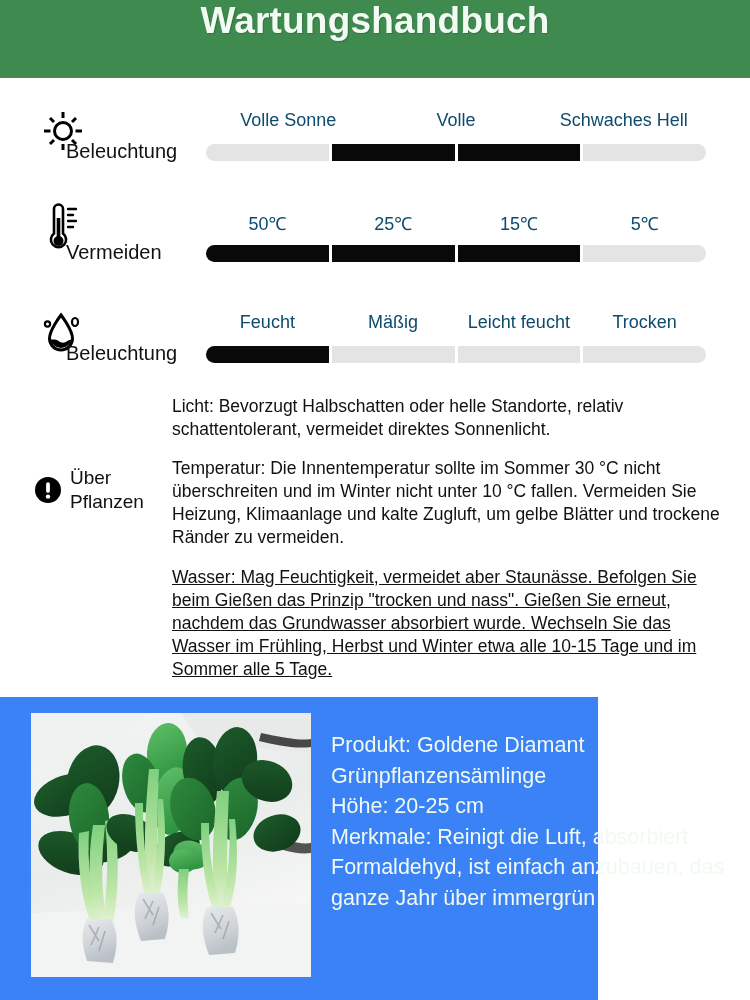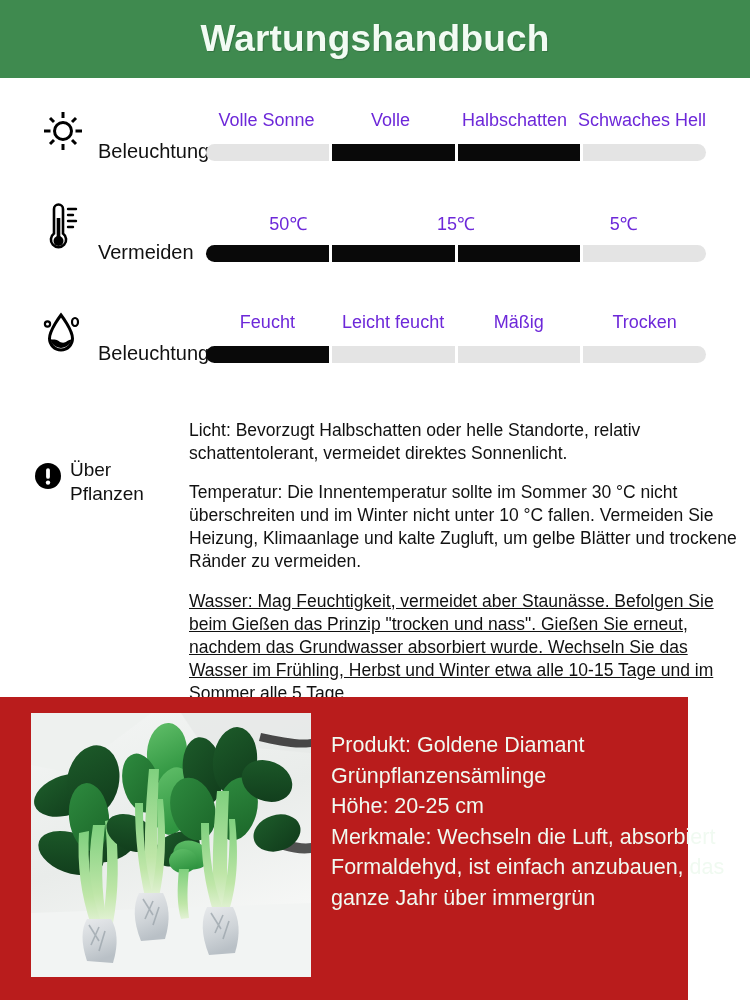--- a/index.html
+++ b/index.html
@@ -8,41 +8,41 @@
     background: #ffffff;
     font-family: "Liberation Sans", sans-serif;
     overflow: hidden;
   }
   .page { position: relative; width: 750px; height: 1000px; background: #fff; }
 
   
   .header {
     position: absolute; left: 0; top: 0; width: 750px; height: 78px;
     background: #3f8a4f;
-    display: flex; align-items: center; justify-content: center;
+    display: flex; align-items: flex-start; justify-content: center;
   }
   .header-title {
     color: #f2fbf3;
     font-size: 37px;
     font-weight: bold;
     letter-spacing: 0.2px;
     text-shadow: 1px 1px 1px rgba(0,0,0,0.18);
   }
 
   
   .care-rows { position: absolute; left: 0; top: 78px; width: 750px; }
   .care-row { position: relative; height: 101px; }
 
   .row-icon {
     position: absolute; left: 36px; top: 18px;
     width: 54px; height: 58px;
     display: flex; align-items: flex-end; justify-content: center;
   }
   .row-label {
-    position: absolute; left: 98px; top: 62px;
+    position: absolute; left: 66px; top: 62px;
     font-size: 20px; color: #111; white-space: nowrap;
   }
   .bar-track {
     position: absolute; left: 206px; top: 66px;
     width: 500px; height: 17px;
     display: flex; gap: 3px;
   }
   .seg {
     flex: 1 1 0; height: 17px;
     background: #e4e4e4;
@@ -52,52 +52,52 @@
   .seg:last-child { border-top-right-radius: 9px; border-bottom-right-radius: 9px; }
 
   .tick-labels {
     position: absolute; left: 206px; top: 32px;
     width: 500px; height: 28px;
     display: flex; gap: 3px;
   }
   .tick {
     flex: 1 1 0;
     text-align: center;
-    font-size: 18px; color: #6d28d9;
+    font-size: 18px; color: #0c4a6e;
     white-space: nowrap;
   }
 
   
   .info-block {
     position: absolute; left: 0; top: 395px; width: 750px;
   }
   .info-icon-col {
-    position: absolute; left: 34px; top: 63px;
+    position: absolute; left: 34px; top: 71px;
     width: 140px;
-    display: flex; align-items: flex-start; gap: 8px;
+    display: flex; align-items: center; gap: 8px;
   }
   .excl-icon { flex: 0 0 auto; margin-top: 4px; }
   .info-icon-label {
     font-size: 19px; color: #111; line-height: 1.28;
   }
   .info-paras {
-    position: absolute; left: 189px; top: 0; width: 550px; margin-top: 24px;
+    position: absolute; left: 172px; top: 0; width: 550px;
   }
   .info-para {
     font-size: 17.5px;
     line-height: 1.32;
     color: #111;
     margin-bottom: 16px;
   }
   .info-para:last-child { margin-bottom: 0; text-decoration: underline; }
 
   
   .bottom-panel {
-    position: absolute; left: 0; top: 697px; width: 688px; height: 303px;
-    background: #b91c1c;
+    position: absolute; left: 0; top: 697px; width: 598px; height: 303px;
+    background: #3b82f6;
   }
   .photo-frame {
     position: absolute; left: 31px; top: 16px;
     width: 280px; height: 264px;
     background: #ffffff;
     overflow: hidden;
   }
   .photo-svg { display: block; width: 280px; height: 264px; }
 
   .product-info {
@@ -132,21 +132,20 @@
             <line x1="32" y1="32" x2="36" y2="36"></line>
             <line x1="36" y1="10" x2="32" y2="14"></line>
             <line x1="14" y1="32" x2="10" y2="36"></line>
           </g>
         </svg>
       </div>
       <div class="row-label">Beleuchtung</div>
       <div class="tick-labels">
         <div class="tick">Volle Sonne</div>
         <div class="tick">Volle</div>
-        <div class="tick">Halbschatten</div>
         <div class="tick">Schwaches Hell</div>
       </div>
       <div class="bar-track">
         <div class="seg"></div>
         <div class="seg on"></div>
         <div class="seg on"></div>
         <div class="seg"></div>
       </div>
     </div>
 
@@ -160,20 +159,21 @@
             <line x1="28" y1="8" x2="36" y2="8"></line>
             <line x1="28" y1="14" x2="33" y2="14"></line>
             <line x1="28" y1="20" x2="36" y2="20"></line>
             <line x1="28" y1="26" x2="33" y2="26"></line>
           </g>
         </svg>
       </div>
       <div class="row-label">Vermeiden</div>
       <div class="tick-labels">
         <div class="tick">50℃</div>
+        <div class="tick">25℃</div>
         <div class="tick">15℃</div>
         <div class="tick">5℃</div>
       </div>
       <div class="bar-track">
         <div class="seg on"></div>
         <div class="seg on"></div>
         <div class="seg on"></div>
         <div class="seg"></div>
       </div>
     </div>
@@ -183,22 +183,22 @@
         <svg width="46" height="50" viewBox="0 0 46 50">
           <path d="M21 9 C21 9 9.5 24 9.5 32.5 a11.5 11.5 0 0 0 23 0 C32.5 24 21 9 21 9 Z" fill="none" stroke="#000" stroke-width="3"></path>
           <path d="M10.3 33.5 a11 11 0 0 0 21.4 0 c-3.6 0-5.5 3.2-8.6 3.2 c-3.8 0-5-3.2-8.6-3.2 c-1.6 0-3 0-4.2 0 Z" fill="#000"></path>
           <circle cx="7.5" cy="18" r="2.6" fill="none" stroke="#000" stroke-width="2.2"></circle>
           <ellipse cx="35" cy="16" rx="3" ry="4" fill="none" stroke="#000" stroke-width="2.2"></ellipse>
         </svg>
       </div>
       <div class="row-label">Beleuchtung</div>
       <div class="tick-labels">
         <div class="tick">Feucht</div>
+        <div class="tick">Mäßig</div>
         <div class="tick">Leicht feucht</div>
-        <div class="tick">Mäßig</div>
         <div class="tick">Trocken</div>
       </div>
       <div class="bar-track">
         <div class="seg on"></div>
         <div class="seg"></div>
         <div class="seg"></div>
         <div class="seg"></div>
       </div>
     </div>
 
@@ -307,17 +307,17 @@
         <g>
           <ellipse cx="152" cy="148" rx="14" ry="12" fill="url(#leafBright)"></ellipse>
           <path d="M148 156 C146 176 146 192 150 206 L158 205 C156 190 156 174 158 156 Z" fill="url(#stemG)"></path>
         </g>
       </svg>
     </div>
 
     <div class="product-info">
       <div class="product-line">Produkt: Goldene Diamant Grünpflanzensämlinge</div>
       <div class="product-line">Höhe: 20-25 cm</div>
-      <div class="product-line">Merkmale: Wechseln die Luft, absorbiert Formaldehyd, ist einfach anzubauen, das ganze Jahr über immergrün</div>
+      <div class="product-line">Merkmale: Reinigt die Luft, absorbiert Formaldehyd, ist einfach anzubauen, das ganze Jahr über immergrün</div>
     </div>
   </div>
 
 </div>
 
 </body></html>

